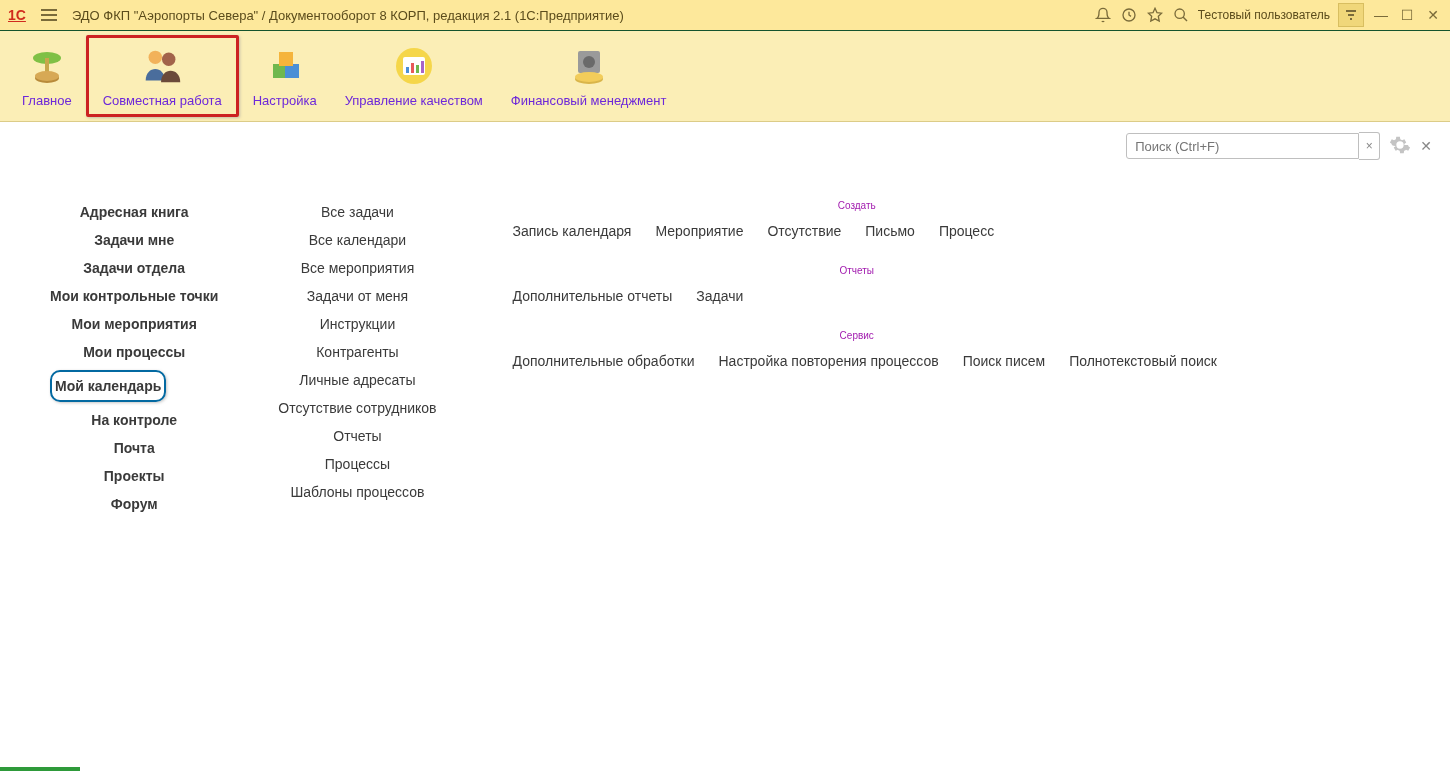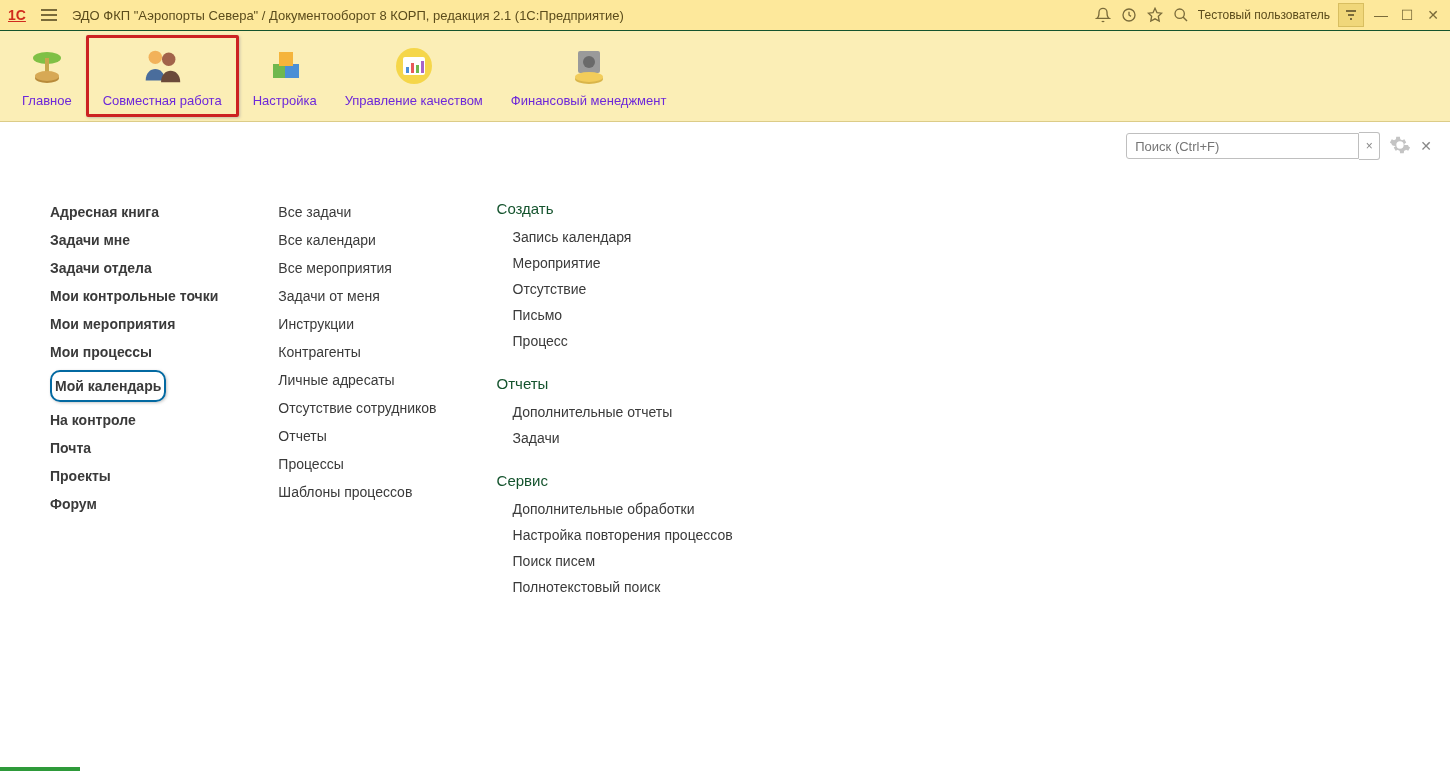--- a/index.html
+++ b/index.html
@@ -169,20 +169,21 @@
     font-size: 14px;
     margin-left: 8px;
     cursor: pointer;
   }
 
   .columns {
     display: flex;
     gap: 60px;
     margin-top: 70px;
     margin-left: 30px;
+    text-align: center;
   }
   .col {
     display: flex;
     flex-direction: column;
     gap: 8px;
   }
   .col a, .col .link-item {
     color: #3a3a3a;
     text-decoration: none;
     font-size: 14px;
@@ -195,29 +196,29 @@
   }
   .selected-link {
     border: 2px solid #0369a1;
     border-radius: 10px;
     box-shadow: 1px 1px 3px rgba(160,160,160,0.6);
     padding: 4px 3px;
     display: inline-block;
     width: fit-content;
   }
   .section-head {
-    color: #14532d;
-    font-size: 15px;
+    color: #a21caf;
+    font-size: 10px;
     margin-top: 4px;
     margin-bottom: 2px;
   }
   .sub-list {
     display: flex;
-    flex-direction: column;
-    gap: 6px;
+    flex-direction: row;
+    gap: 24px;
     margin-left: 16px;
     margin-bottom: 12px;
   }
   .sub-list .link-item { font-size: 14px; }
 
   .col3 { margin-top: -2px; }
   .col3 .section-head:first-child { margin-top: 0; }
 
   .bottom-line {
     position: absolute;

